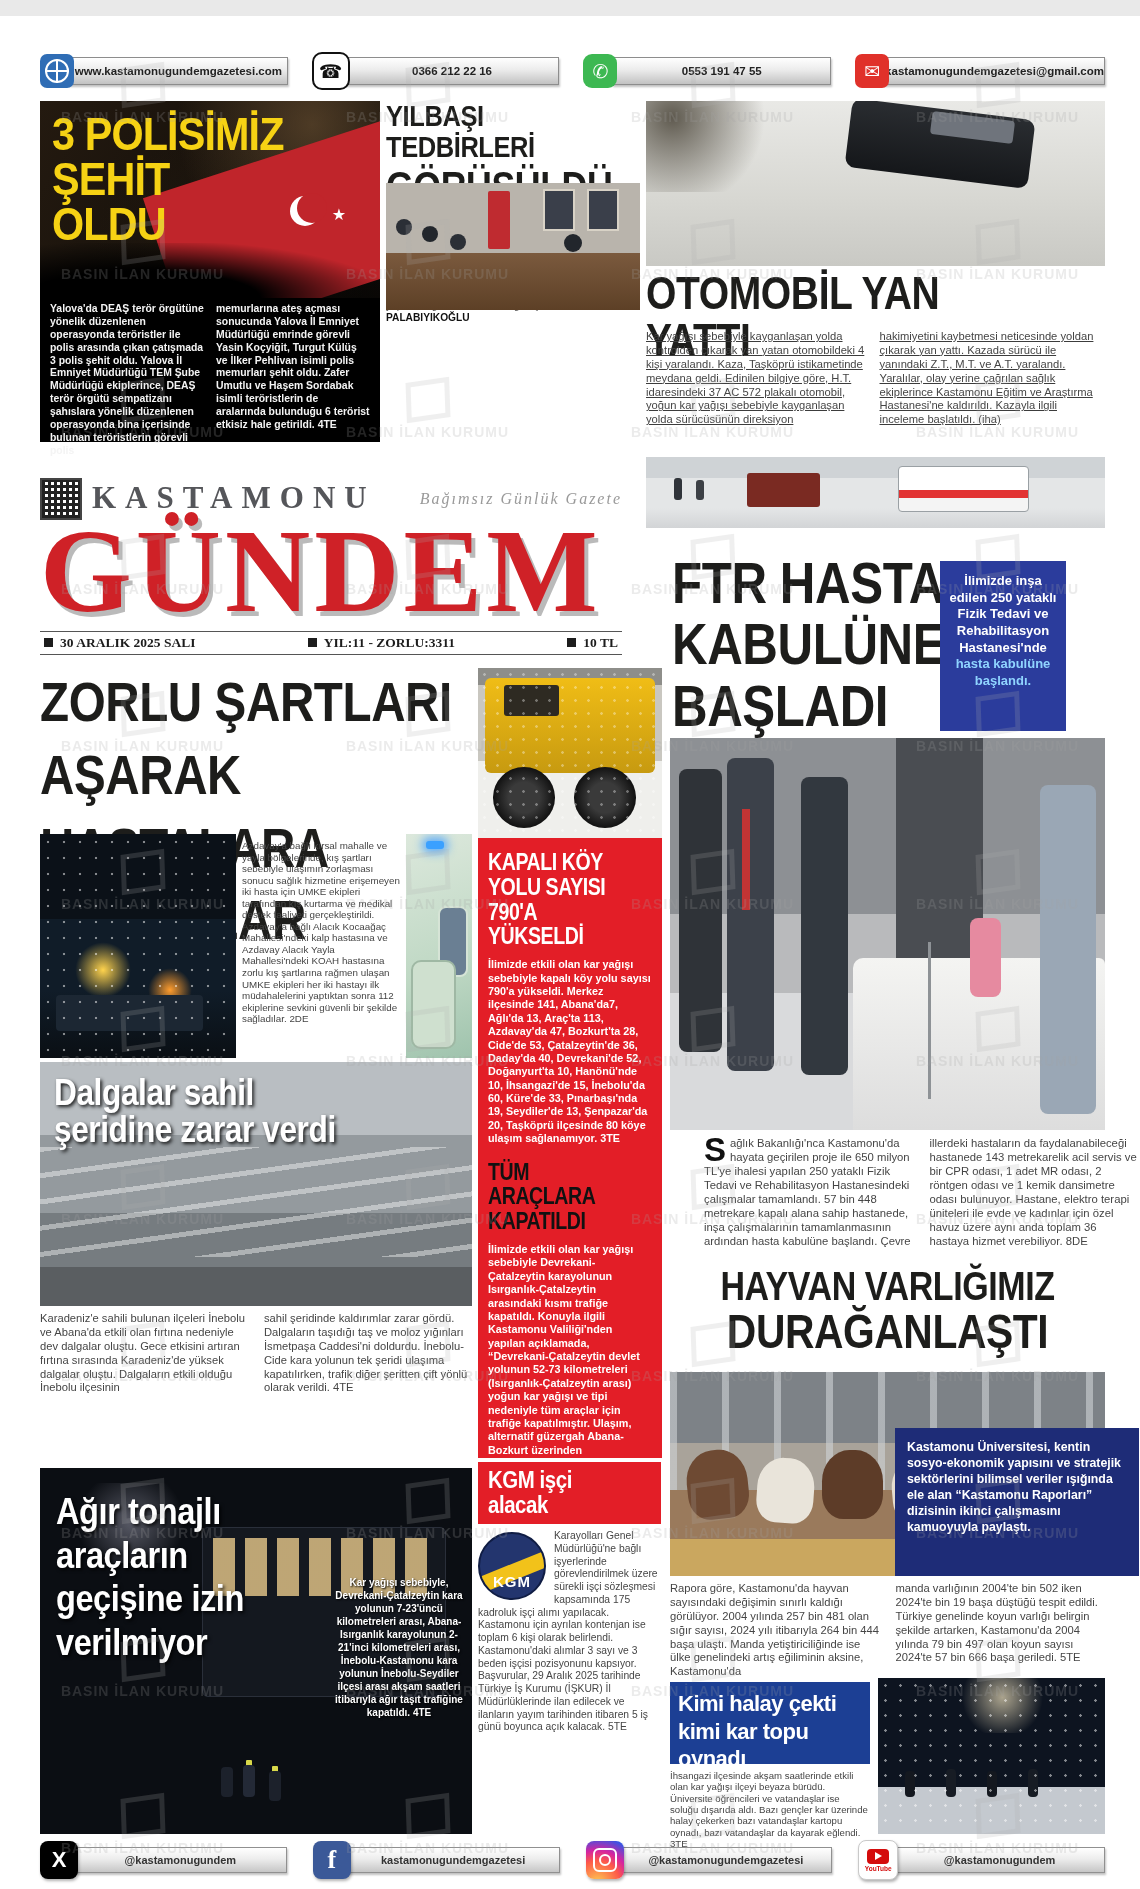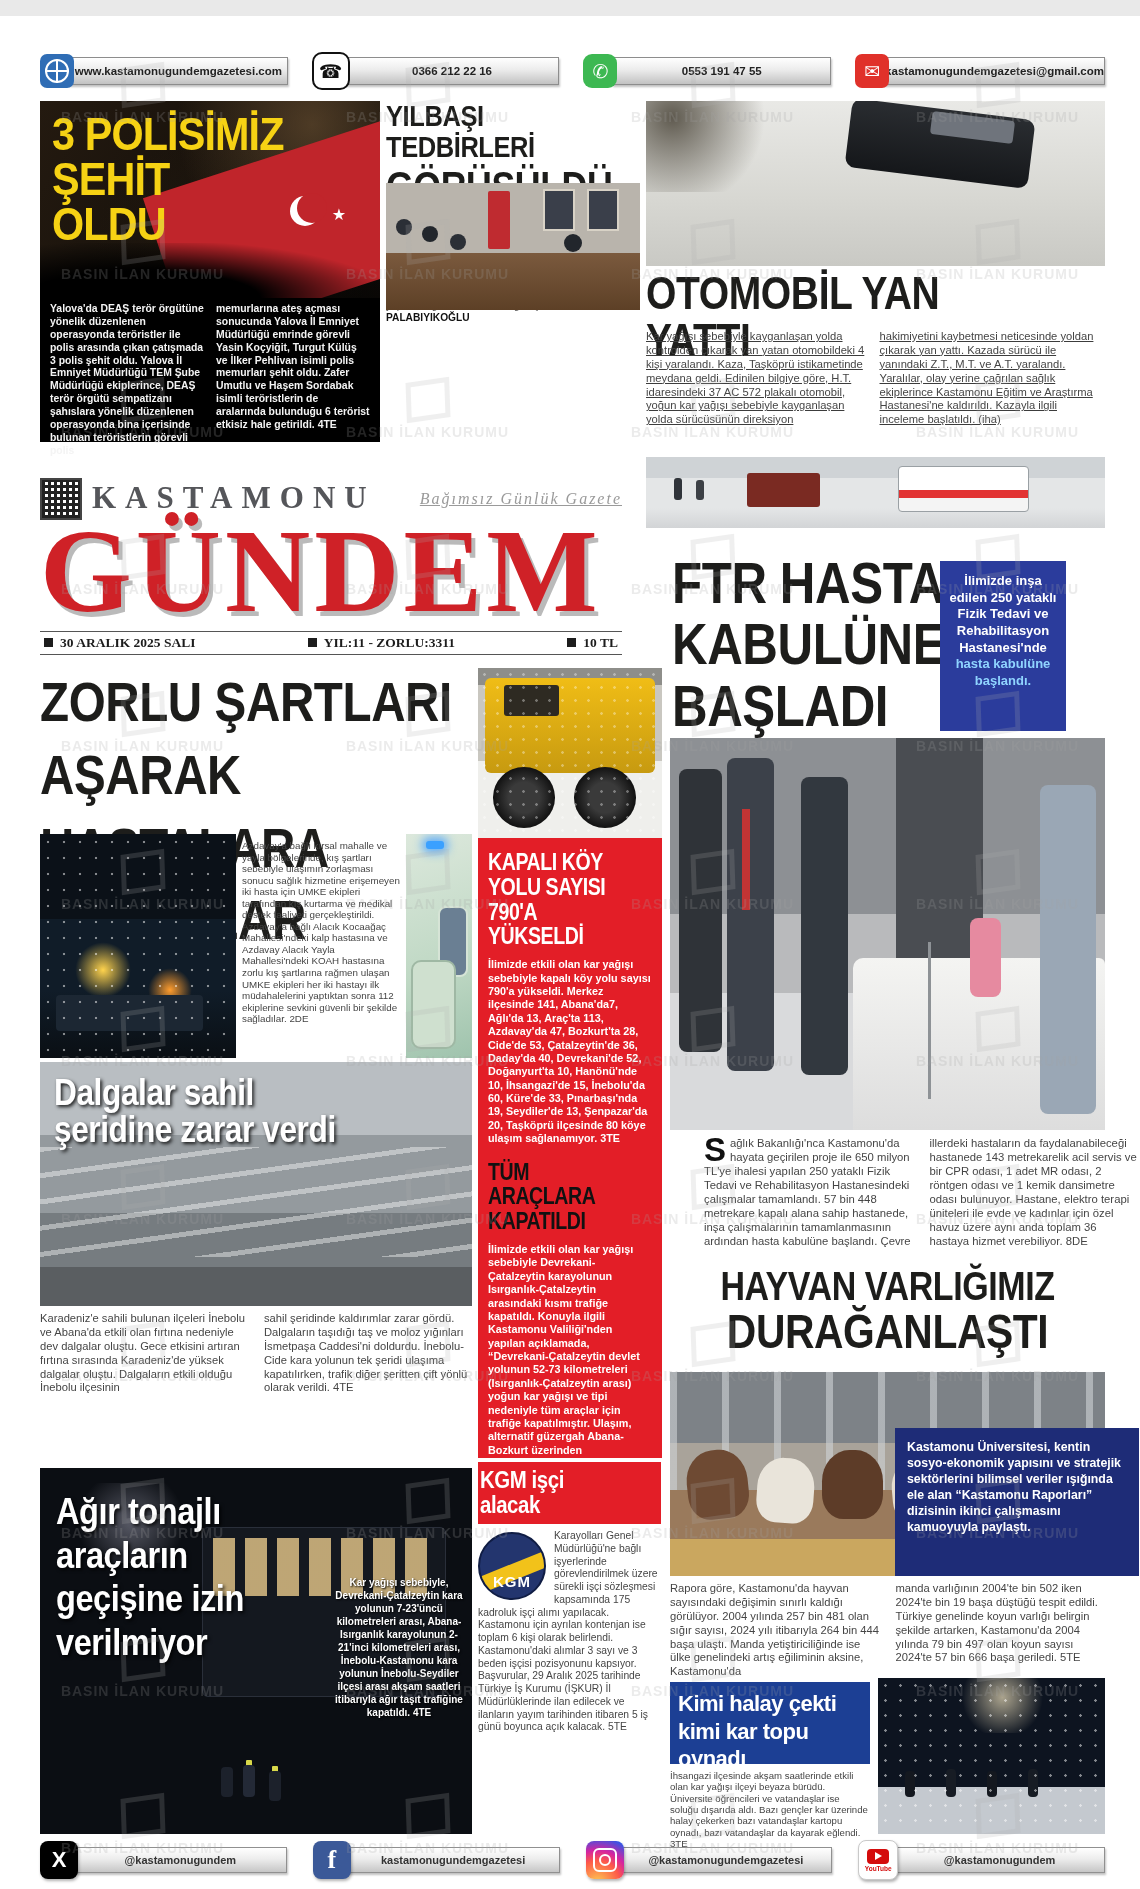--- a/index.html
+++ b/index.html
@@ -56,21 +56,21 @@
   .otomobil{left:646px;top:85px;width:459px;height:427px;}
   
   .masthead{left:40px;top:462px;width:582px;height:152px;}
   .qr{width:38px;height:38px;border:2px solid #444;
     background:
       repeating-linear-gradient(0deg,#222 0 3px,transparent 3px 6px),
       repeating-linear-gradient(90deg,#222 0 3px,#fff 3px 6px);}
   .mast-city{font-family:"Liberation Serif",serif;font-weight:bold;font-size:31px;
     color:#55565a;letter-spacing:9px;}
   .tagline{font-family:"Liberation Serif",serif;font-style:italic;font-size:16px;
-    color:#9a9a9a;letter-spacing:2px;text-decoration:underline;}
+    color:#9a9a9a;letter-spacing:2px;}
   .mast-title{font-family:"Liberation Serif",serif;font-weight:bold;font-size:118px;
     line-height:.92;color:#cf2127;letter-spacing:4px;
     text-shadow:4px 5px 0 rgba(130,130,130,.55);}
   .mast-bar{position:absolute;left:0;top:138px;width:100%;height:13px;background:#cf2127;z-index:-1;}
   
   .datebar{left:40px;top:615px;width:582px;height:24px;border-top:1.5px solid #555;
     border-bottom:1.5px solid #555;display:flex;align-items:center;justify-content:space-between;
     font-family:"Liberation Serif",serif;font-weight:bold;font-size:13.5px;color:#1d1d1d;padding:0 4px;box-sizing:border-box;}
   .sq{display:inline-block;width:9px;height:9px;background:#1d1d1d;margin-right:7px;}
 
@@ -245,21 +245,21 @@
   <div class="abs" style="left:478px;top:822px;width:184px;height:620px;background:#e31e27;box-sizing:border-box;padding:12px 10px;">
     <div class="hl cond" style="color: rgb(255, 255, 255); font-size: 23px; line-height: 1.08; white-space: pre-line;">KAPALI KÖY
 YOLU SAYISI
 790'A YÜKSELDİ</div>
     <div class="redbox-txt" style="margin-top:9px;">İlimizde etkili olan kar yağışı sebebiyle kapalı köy yolu sayısı 790'a yükseldi. Merkez ilçesinde 141, Abana'da7, Ağlı'da 13, Araç'ta 113, Azdavay'da 47, Bozkurt'ta 28, Cide'de 53, Çatalzeytin'de 36, Daday'da 40, Devrekani'de 52, Doğanyurt'ta 10, Hanönü'nde 10, İhsangazi'de 15, İnebolu'da 60, Küre'de 33, Pınarbaşı'nda 19, Seydiler'de 13, Şenpazar'da 20, Taşköprü ilçesinde 80 köye ulaşım sağlanamıyor. 3TE</div>
     <div class="hl cond" style="color: rgb(17, 17, 17); font-size: 23px; line-height: 1.08; margin-top: 14px; white-space: pre-line;">TÜM ARAÇLARA
 KAPATILDI</div>
     <div class="redbox-txt" style="margin-top:9px;">İlimizde etkili olan kar yağışı sebebiyle Devrekani-Çatalzeytin karayolunun Isırganlık-Çatalzeytin arasındaki kısmı trafiğe kapatıldı. Konuyla ilgili Kastamonu Valiliği'nden yapılan açıklamada, “Devrekani-Çatalzeytin devlet yolunun 52-73 kilometreleri (Isırganlık-Çatalzeytin arası) yoğun kar yağışı ve tipi nedeniyle tüm araçlar için trafiğe kapatılmıştır. Ulaşım, alternatif güzergah Abana-Bozkurt üzerinden sağlanmaktadır” ifadelerine yer verildi. (iha)</div>
   </div>
 
-  <div class="abs" style="left:478px;top:1446px;width:183px;height:62px;background:#e31e27;box-sizing:border-box;padding:6px 2px;">
+  <div class="abs" style="left:478px;top:1446px;width:183px;height:62px;background:#e31e27;box-sizing:border-box;padding:6px 10px;">
     <div class="hl cond" style="color: rgb(255, 255, 255); font-size: 24px; line-height: 1.04; white-space: pre-line;">KGM işçi
 alacak</div>
   </div>
   <div class="abs" style="left:478px;top:1514px;width:184px;height:306px;">
     <div class="kgm-logo">
       <span class="stripe"></span>
       <span class="kgm-t">KGM</span>
     </div>
     <div class="body-txt" style="font-size:10.3px;">Karayolları Genel Müdürlüğü'ne bağlı işyerlerinde görevlendirilmek üzere sürekli işçi sözleşmesi kapsamında 175 kadroluk işçi alımı yapılacak. Kastamonu için ayrılan kontenjan ise toplam 6 kişi olarak belirlendi. Kastamonu'daki alımlar 3 sayı ve 3 beden işçisi pozisyonunu kapsıyor. Başvurular, 29 Aralık 2025 tarihinde Türkiye İş Kurumu (İŞKUR) İl Müdürlüklerinde ilan edilecek ve ilanların yayım tarihinden itibaren 5 iş günü boyunca açık kalacak. 5TE</div>
   </div>

